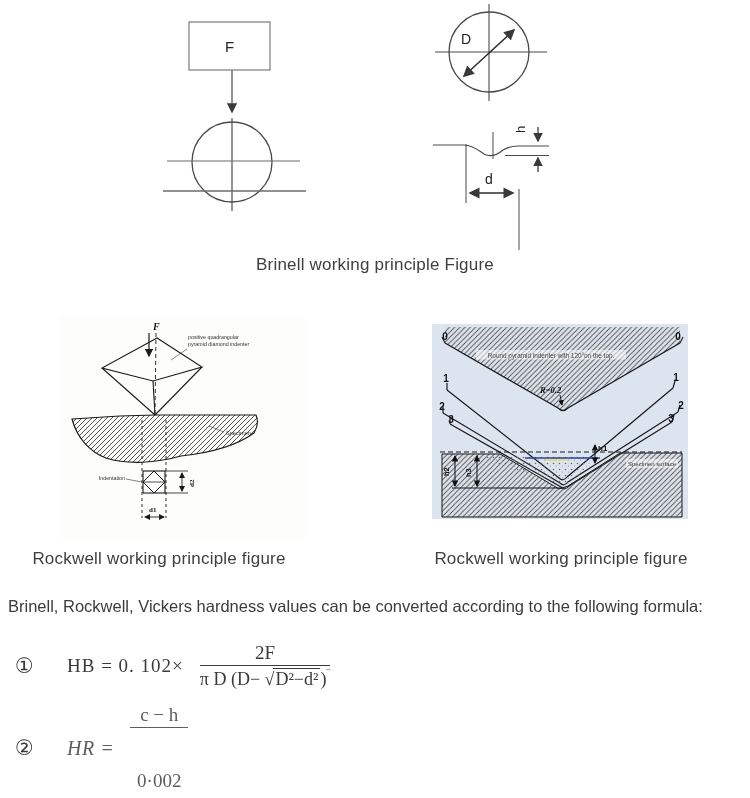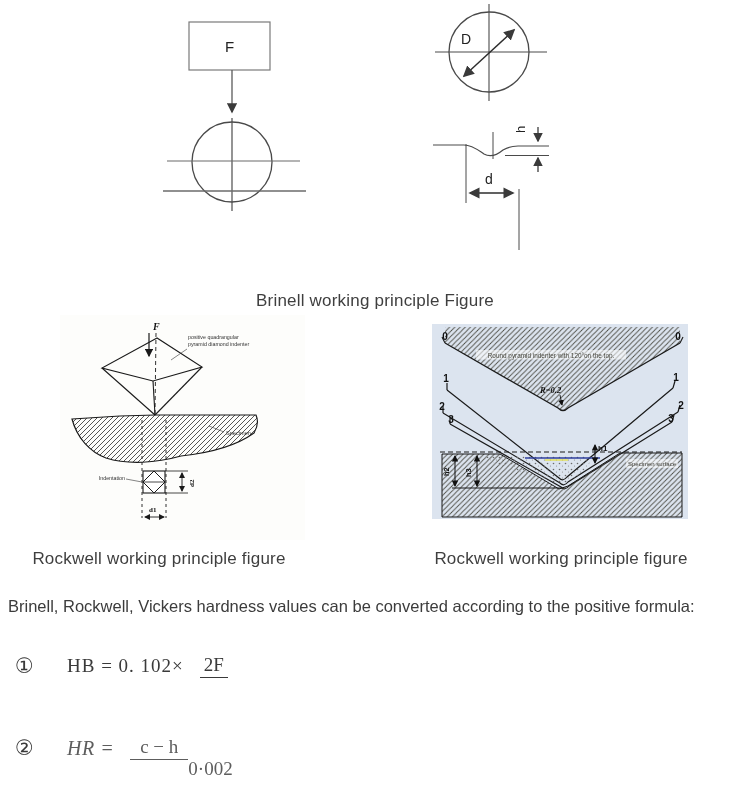--- a/index.html
+++ b/index.html
@@ -1,30 +1,30 @@
 <!DOCTYPE html>
 <html><head>
 <meta charset="utf-8">
 <style>
   html,body{margin:0;padding:0;background:#ffffff;}
   .page{position:relative;width:750px;height:798px;background:#fff;overflow:hidden;
         font-family:"Liberation Sans",sans-serif;color:#3d3d3d;}
   .abs{position:absolute;}
   .caption{position:absolute;font-size:17px;font-weight:300;color:#3f3f3f;letter-spacing:.2px;}
-  .cap-brinell{top:255px;left:0;width:750px;text-align:center;margin-top:36px;}
+  .cap-brinell{top:255px;left:0;width:750px;text-align:center;}
   .cap-left{top:549px;left:0;width:318px;text-align:center;}
   .cap-right{top:549px;left:415px;width:292px;text-align:center;}
   .paragraph{position:absolute;top:597px;left:8px;width:730px;font-size:16.5px;font-weight:300;color:#3c3c3c;}
   .formula-row{position:absolute;left:0;display:flex;align-items:center;color:#3a3a3a;}
   .f1{top:630px;height:72px;}
   .f2{top:714px;height:68px;color:#5d5d5d;}
   .fnum{font-family:"DejaVu Sans",sans-serif;font-size:21px;color:#3a3a3a;margin-left:15px;width:26px;}
   .flhs{font-family:Liberation Serif, serif;font-size:19px;letter-spacing:1px;margin-left:26px;white-space:pre;}
   .f2 .flhs{font-style:italic;font-size:20px;letter-spacing:.5px;}
-  .frac{display:inline-flex;flex-direction:row;align-items:center;margin-left:16px;
+  .frac{display:inline-flex;flex-direction:column;align-items:center;margin-left:16px;
         font-family:"Liberation Serif",serif;}
   .frac .num{font-size:19px;text-align:center;width:100%;border-bottom:1.6px solid #3a3a3a;padding:0 4px 1px 4px;box-sizing:border-box;}
   .frac .den{font-size:18px;padding-top:2px;white-space:nowrap;}
   .f2 .num{font-size:19px;border-bottom-color:#5d5d5d;padding:0 10px 1px 10px;}
   .f2 .den{font-size:19px;font-style:normal;margin-top:40px;}
   .rad{white-space:nowrap;}
   .radsign{margin-right:-1px;}
   .radbody{border-top:1.2px solid #3a3a3a;padding:0 2px;}
   sup.mark{font-size:11px;vertical-align:super;}
   svg text{font-family:"Liberation Sans",sans-serif;}
@@ -185,27 +185,28 @@
       <text x="246" y="16">0</text>
       <text x="244" y="57">1</text>
       <text x="249" y="85">2</text>
       <text x="239" y="98">3</text>
     </g>
   </svg>
 
   <div class="caption cap-left">Rockwell working principle figure</div>
   <div class="caption cap-right">Rockwell working principle figure</div>
 
-  <div class="paragraph">Brinell, Rockwell, Vickers hardness values can be converted according to the positive formula:</div>
+  <div class="paragraph">Brinell, Rockwell, Vickers hardness values can be converted according to the following formula:</div>
 
   <div class="formula-row f1">
     <span class="fnum">①</span>
     <span class="flhs">HB = 0. 102×</span>
     <span class="frac">
       <span class="num">2F</span>
+      <span class="den"><span>π D (D− </span><span class="rad"><span class="radsign">√</span><span class="radbody">D²−d²</span></span><span>)</span><sup class="mark">‾</sup></span>
     </span>
   </div>
 
   <div class="formula-row f2">
     <span class="fnum">②</span>
     <span class="flhs">HR =</span>
     <span class="frac">
       <span class="num">c − h</span>
       <span class="den">0·002</span>
     </span>

